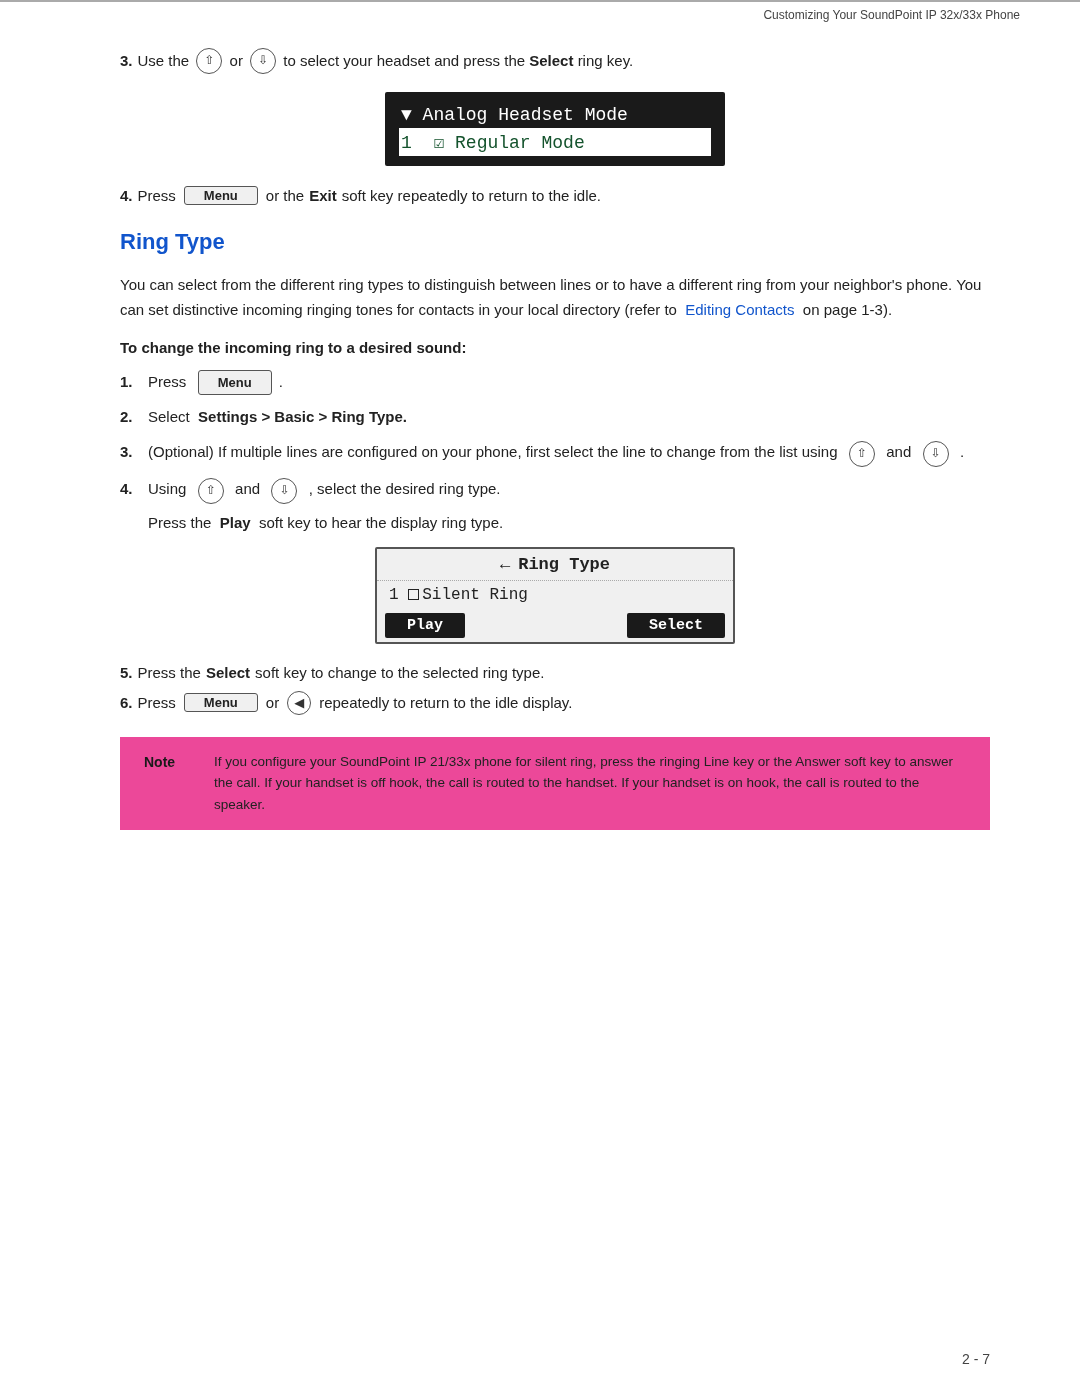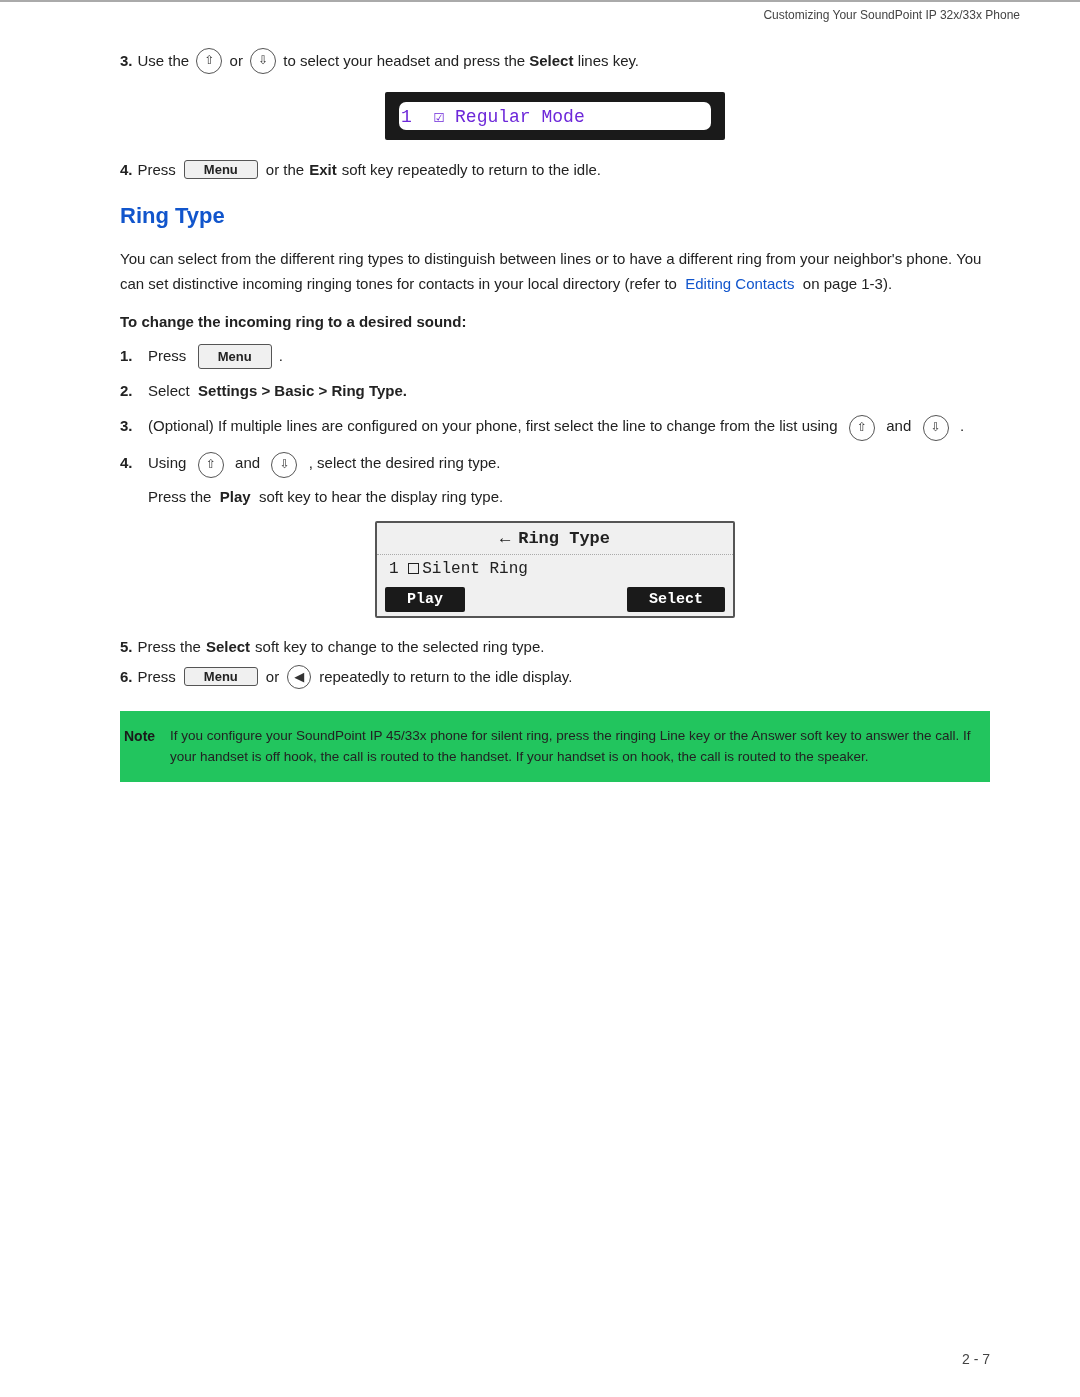--- a/index.html
+++ b/index.html
@@ -77,22 +77,21 @@
     }
 
     .phone-screen-row {
       display: block;
       padding: 3px 2px;
       white-space: nowrap;
     }
 
     .phone-screen-row.highlighted {
       background: #ffffff;
-      color: #6d28d9;
-      border-radius: 7px;
+      color: #14532d;
     }
 
     
     .menu-btn {
       display: inline-block;
       border: 1.5px solid #555;
       border-radius: 3px;
       padding: 1px 19px;
       font-size: 13px;
       font-weight: bold;
@@ -206,27 +205,27 @@
       color: #fff;
       font-family: 'Courier New', monospace;
       font-size: 15px;
       font-weight: bold;
       padding: 4px 22px;
       border-radius: 2px;
     }
 
     
     .note-box {
-      background: #22c55e;
-      padding: 14px 4px;
+      background: #ec4899;
+      padding: 14px 24px;
       margin-top: 22px;
       font-size: 13.5px;
       line-height: 1.6;
       display: flex;
-      gap: 8px;
+      gap: 32px;
     }
 
     .note-label {
       font-weight: bold;
       font-size: 14px;
       color: #1a1a1a;
       min-width: 38px;
     }
 
     
@@ -264,24 +263,27 @@
       <span>Use the</span>
       &nbsp;
       <span class="arrow-btn">⇧</span>
       &nbsp;
       <span>or</span>
       &nbsp;
       <span class="arrow-btn">⇩</span>
       &nbsp;
       <span>to select your headset and press the</span>
       &nbsp;<strong>Select</strong>&nbsp;
-      <span>lines key.</span>
+      <span>ring key.</span>
     </div>
 
     <div class="phone-screen">
+      <div class="phone-screen-row">
+        ▼&nbsp;<span>Analog Headset Mode</span>
+      </div>
       <div class="phone-screen-row highlighted">
         <span>1</span>
         &nbsp;☑&nbsp;<span>Regular Mode</span>
       </div>
     </div>
 
     <div class="press-menu-line">
       <strong>4.</strong>
       <span>Press</span>
       <span class="menu-btn">Menu</span>
@@ -375,21 +377,21 @@
       <strong>6.</strong>
       <span>Press</span>
       <span class="menu-btn">Menu</span>
       <span>or</span>
       <span class="arrow-btn" style="width:24px;height:24px;font-size:13px;">◀</span>
       <span>repeatedly to return to the idle display.</span>
     </div>
 
     <div class="note-box">
       <span class="note-label">Note</span>
-      <span>If you configure your SoundPoint IP 45/33x phone for silent ring, press the ringing Line key or the Answer soft key to answer the call. If your handset is off hook, the call is routed to the handset. If your handset is on hook, the call is routed to the speaker.</span>
+      <span>If you configure your SoundPoint IP 21/33x phone for silent ring, press the ringing Line key or the Answer soft key to answer the call. If your handset is off hook, the call is routed to the handset. If your handset is on hook, the call is routed to the speaker.</span>
     </div>
 
   </div>
 
   <div class="page-footer">
     <span>2 - 7</span>
   </div>
 
 </div>
 

